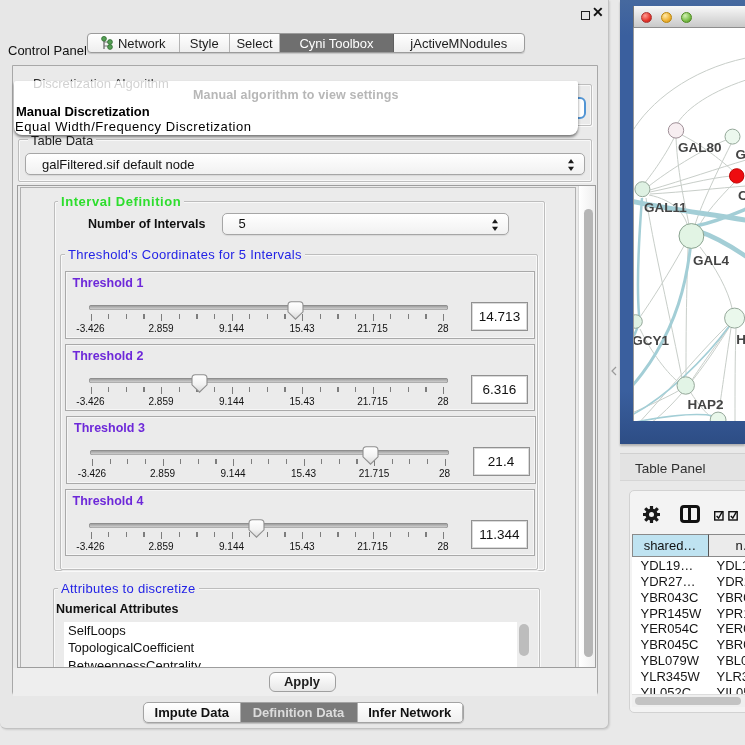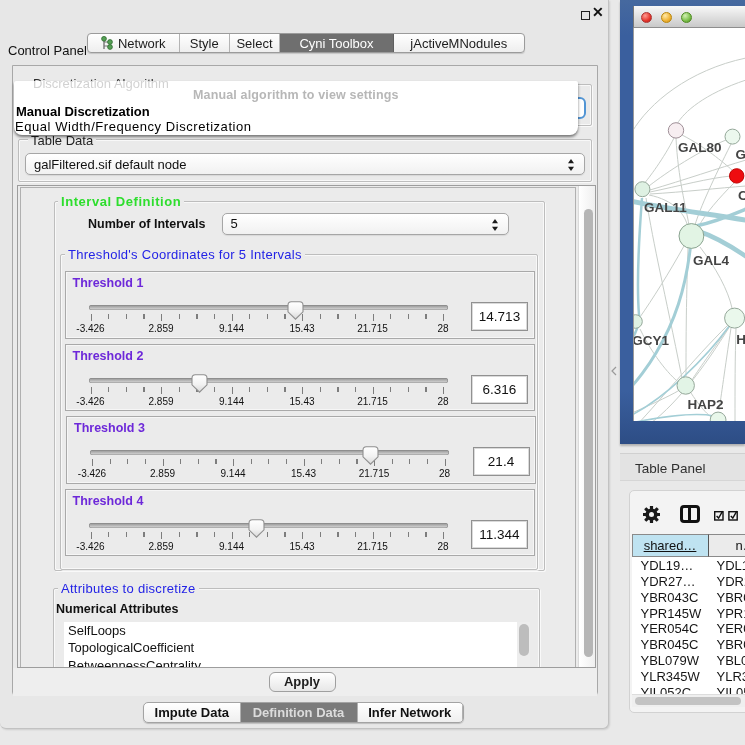--- a/index.html
+++ b/index.html
@@ -19,21 +19,21 @@
 #tabs .tab:last-child { border-right:none; }
 #tabs .sel { background:#6f6f6f; color:#fff; border-right:1px solid #5f5f5f; }
 
 #content { position:absolute; left:12px; top:65px; width:586px; height:631px; background:#eaeaea;
   border:1px solid #a8a8a8; border-radius:0 0 4px 4px; }
 
 .groupbox { position:absolute; border:1px solid #bdbdbd; box-shadow:inset 0 0 0 1px #f8f8f8, 1px 1px 0 rgba(255,255,255,0.7); border-radius:2px; }
 .glabel { position:absolute; font-size:13px; background:#eaeaea; padding:0 3px; white-space:nowrap; }
 
 .combo { position:absolute; height:22px; background:linear-gradient(#ffffff,#f1f1f1); border:1px solid #a6a6a6; border-radius:5px;
-  font-size:13px; color:#111; display:flex; align-items:center; padding-left:8px; box-shadow:0 1px 1px rgba(0,0,0,0.08); }
+  font-size:13px; color:#111; display:flex; align-items:center; padding-left:16px; box-shadow:0 1px 1px rgba(0,0,0,0.08); }
 .arrows { position:absolute; right:9px; top:4px; width:8px; height:14px; }
 
 #spane { position:absolute; left:4px; top:119px; width:579px; height:483px; border:1px solid #9d9d9d; background:#ebebeb; overflow:hidden; }
 #ipanel { position:absolute; left:2px; top:1px; width:556px; height:560px; border:1px solid #b0b0b0; background:#ebebeb; }
 #vsb { position:absolute; left:560px; top:0; width:17px; height:481px; background:linear-gradient(90deg,#ffffff,#efefef); border-left:1px solid #dadada; }
 #vsb .vthumb { position:absolute; left:5px; top:23px; width:9px; height:448px; background:#b5b5b5; border-radius:5px; }
 
 .thp { position:absolute; width:470px; height:67.5px; border:1px solid #a9a9a9; box-shadow:inset 0 0 0 1px #f6f6f6; background:#ebebeb; }
 .thtitle { position:absolute; left:7px; top:4px; font-size:12.5px; font-weight:700; color:#6d28d9; }
 .track { position:absolute; left:23px; top:33px; width:359px; height:5px; border-radius:3px;
@@ -60,21 +60,21 @@
 #netwin { position:absolute; left:620px; top:0; width:125px; height:444px; background:linear-gradient(#46699f,#3a5f9e 8%,#3a5f9e 88%,#2d4d85);
   box-shadow:0 2px 2px rgba(0,0,0,0.25); }
 #nettitle { position:absolute; left:633px; top:6px; width:112px; height:22px; background:linear-gradient(#f8f8f8,#c9c9c9); border-bottom:1px solid #8e8e8e; border-left:1px solid #777; }
 .light { position:absolute; top:11.5px; width:11px; height:11px; border-radius:50%; }
 #canvas { position:absolute; left:633px; top:28px; width:112px; height:393px; background:#fff; border-left:1px solid #9a9a9a; overflow:hidden;font-weight:bold; }
 
 #tpbar { position:absolute; left:620px; top:453px; width:125px; height:28px; background:#e3e3e3; border-top:1px solid #d0d0d0; border-bottom:1px solid #d6d6d6; }
 #tpbar span { position:absolute; left:15px; top:7px; font-size:13.5px; color:#2f2f2f; }
 #toolpanel { position:absolute; left:629px; top:490px; width:130px; height:223px; background:#f3f3f3; border:1px solid #d2d2d2; border-radius:5px; }
 #thead { position:absolute; left:631.5px; top:534px; height:23px; display:flex; font-size:13px; color:#111; }
-#thead .h1 { width:76px; background:#bfe3f1; border:1px solid #8a8a8a; border-right:none; text-align:center; line-height:21px;text-decoration:underline; }
+#thead .h1 { width:76px; background:#bfe3f1; border:1px solid #8a8a8a; border-right:none; text-align:center; line-height:21px; }
 #thead .h2 { width:76px; background:#ebebeb; border:1px solid #8a8a8a; border-left:1px solid #555; line-height:21px; text-align:center; }
 #tbody { position:absolute; left:631.5px; top:557px; width:113.5px; height:137px; background:#fff; overflow:hidden; }
 .trow { position:absolute; left:0; width:200px; height:15.8px; font-size:13px; color:#161616; }
 .trow .c1 { position:absolute; left:9px; }
 .trow .c2 { position:absolute; left:85px; }
 #hsb { position:absolute; left:631.5px; top:694px; width:113.5px; height:13px; background:#efefef; border-top:1px solid #ddd; }
 #hsb div { position:absolute; left:3px; top:2px; width:106px; height:8px; background:#c3c3c3; border-radius:4px; }
 </style></head>
 <body>
 

